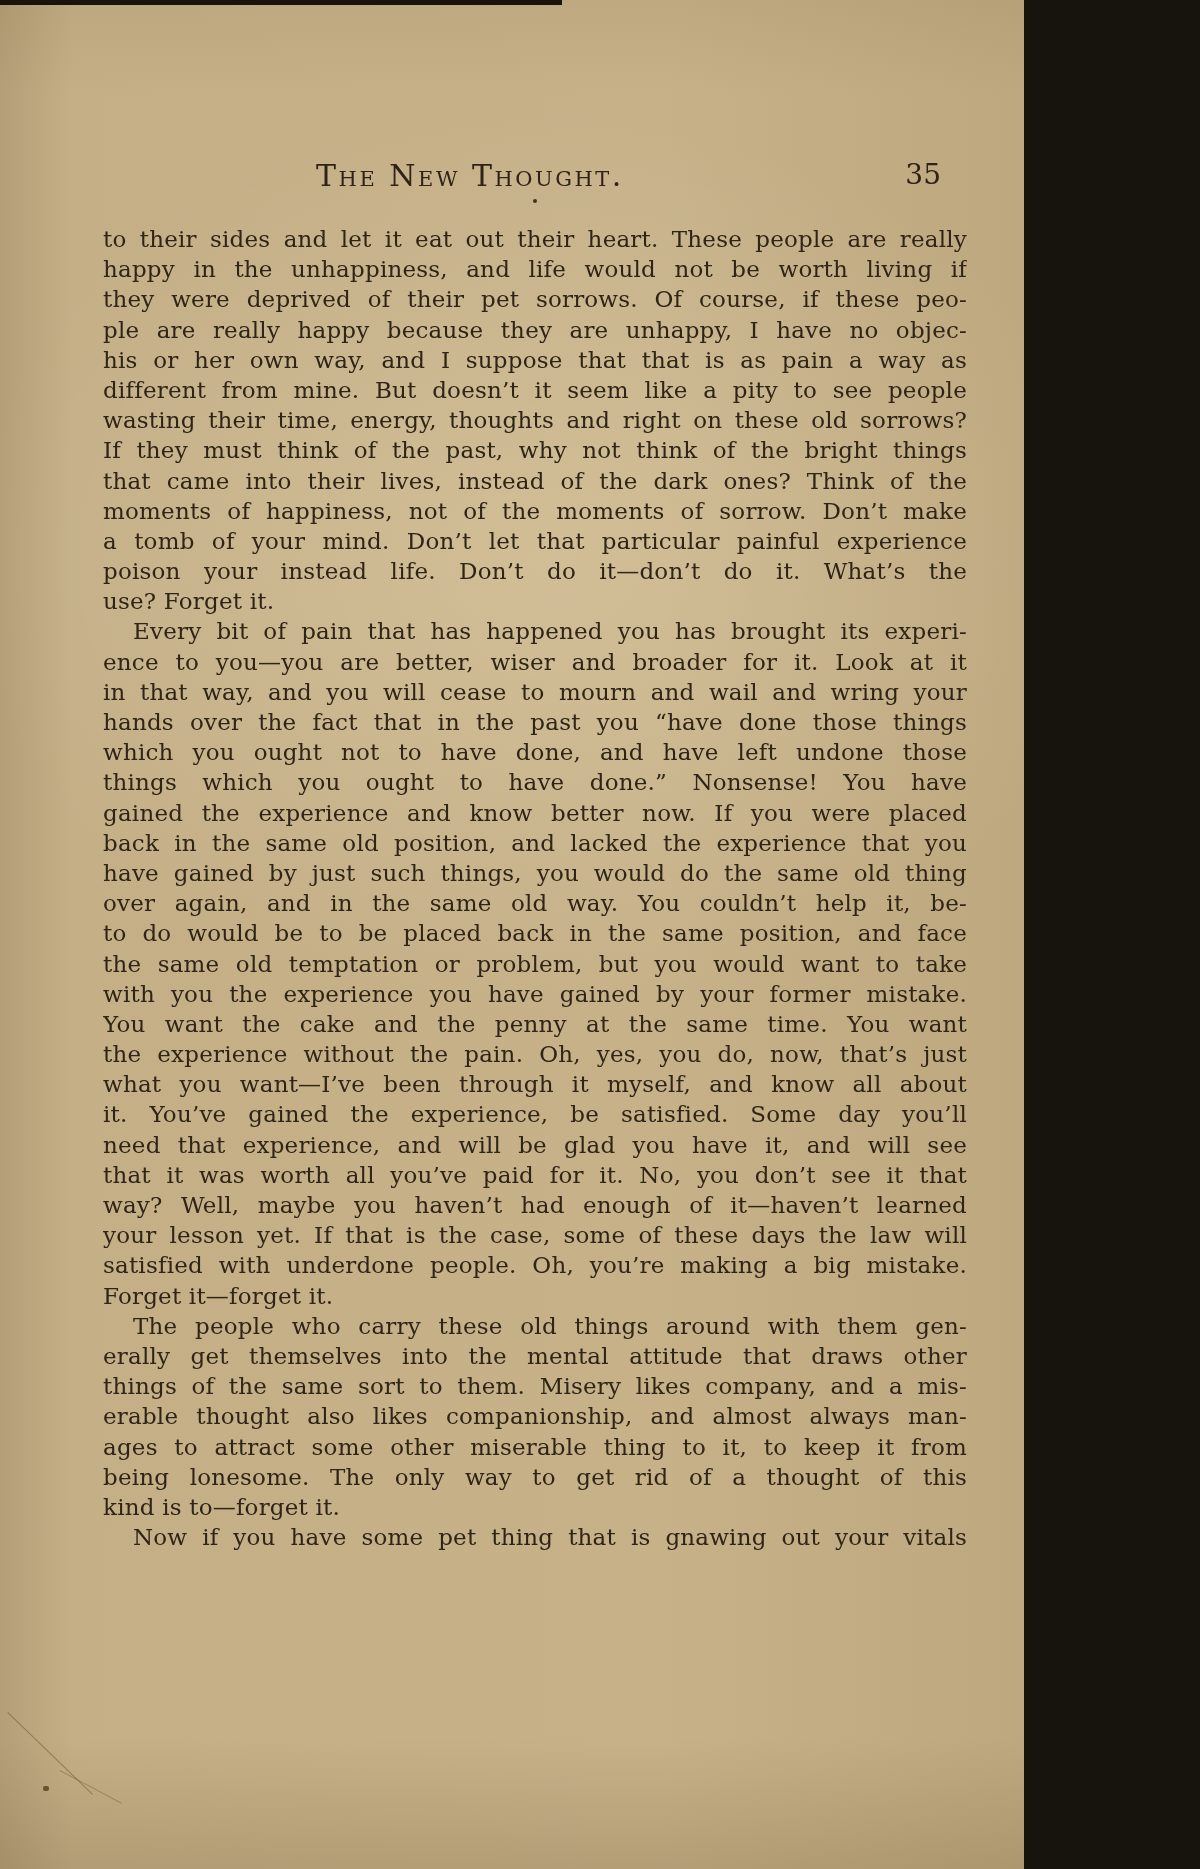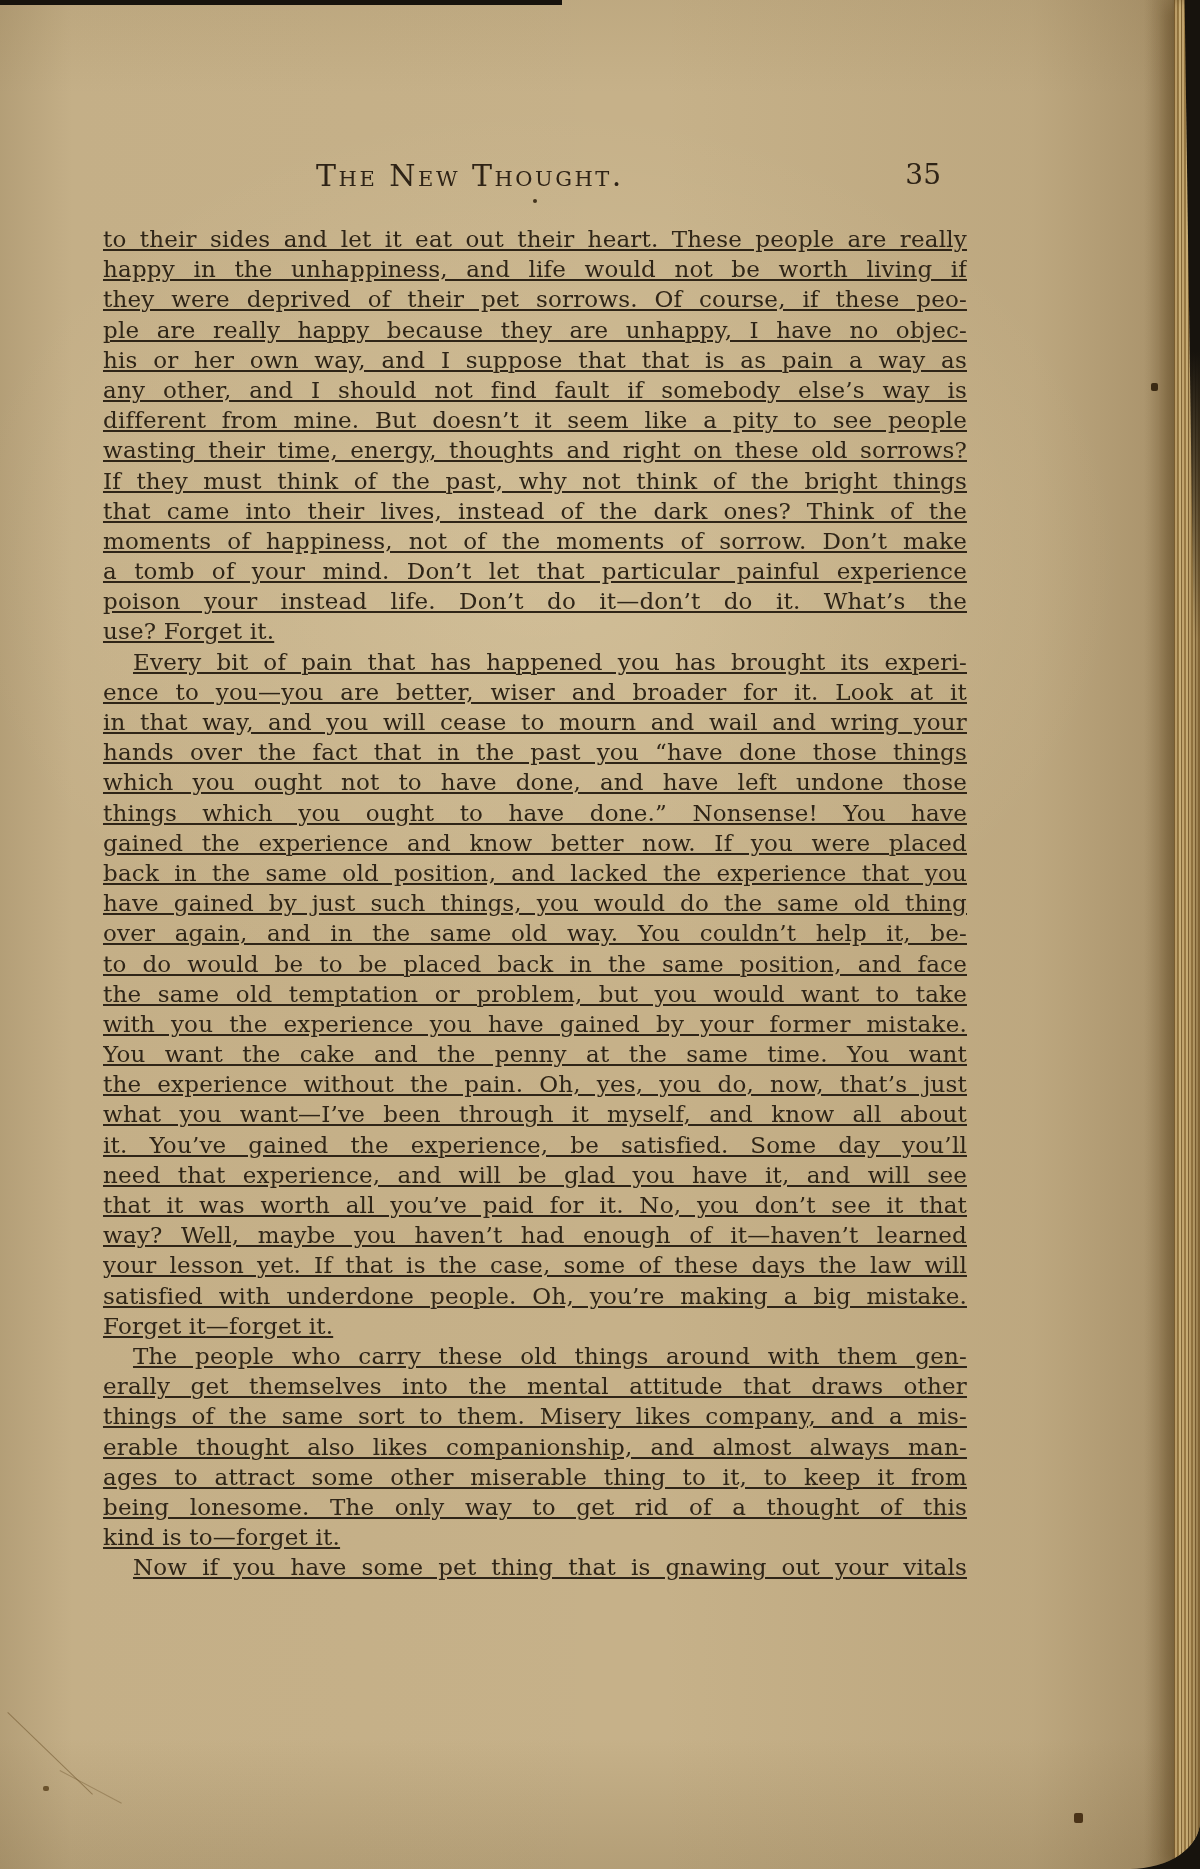--- a/index.html
+++ b/index.html
@@ -4,21 +4,21 @@
 <style>
   html,body { margin:0; padding:0; }
   body {
     background:#17130d;
     width:1200px; height:1869px;
     position:relative;
     font-family:"DejaVu Serif","Liberation Serif",serif;
   }
   #scan-canvas {
     position:absolute; left:0; top:0;
-    width:1200px; height:1869px;
+    width:1024px; height:1869px;
     overflow:hidden;
   }
   .paper {
     position:absolute; left:0; top:0;
     width:1200px; height:1869px;
     background:
       radial-gradient(ellipse 900px 700px at 45% 30%, rgba(255,244,210,0.20), rgba(255,244,210,0) 65%),
       linear-gradient(90deg, rgba(96,74,38,0.18) 0%, rgba(96,74,38,0.02) 6%, rgba(96,74,38,0) 55%, rgba(110,84,42,0.10) 86%, rgba(96,70,32,0.30) 98%),
       linear-gradient(0deg, rgba(104,82,44,0.20) 0%, rgba(104,82,44,0.0) 7%),
       linear-gradient(180deg, rgba(120,96,52,0.10) 0%, rgba(120,96,52,0) 5%),
@@ -80,21 +80,21 @@
     position:absolute; left:103px; top:224px; width:864px;
     font-size:23px; line-height:30.2px;
     color:#2f2517;
     letter-spacing:0.2px;
   }
   .paragraph { margin:0; }
   .line {
     text-align:justify;
     -moz-text-align-last:justify;
     text-align-last:justify;
-    height:30.2px; overflow:hidden;text-decoration:underline;
+    height:30.2px; overflow:hidden;
   }
   .line.last {
     -moz-text-align-last:left;
     text-align-last:left;
   }
   .line.indent { text-indent:30px; }
   .mark { position:absolute; border-radius:2px; }
 </style>
 </head>
 <body>
@@ -107,21 +107,20 @@
       <div class="page-number">35</div>
     </div>
 
     <div class="text-body">
         <div class="paragraph">
           <div class="line">to their sides and let it eat out their heart.  These people are really</div>
           <div class="line">happy in the unhappiness, and life would not be worth living if</div>
           <div class="line">they were deprived of their pet sorrows.  Of course, if these peo-</div>
           <div class="line">ple are really happy because they are unhappy, I have no objec-</div>
           <div class="line">his or her own way, and I suppose that that is as pain a way as</div>
-          <div class="line">any other, and I should not find fault if somebody else’s way is</div>
           <div class="line">different from mine.  But doesn’t it seem like a pity to see people</div>
           <div class="line">wasting their time, energy, thoughts and right on these old sorrows?</div>
           <div class="line">If they must think of the past, why not think of the bright things</div>
           <div class="line">that came into their lives, instead of the dark ones?  Think of the</div>
           <div class="line">moments of happiness, not of the moments of sorrow.  Don’t make</div>
           <div class="line">a tomb of your mind.  Don’t let that particular painful experience</div>
           <div class="line">poison your instead life.  Don’t do it—don’t do it.  What’s the</div>
           <div class="line last">use?  Forget it.</div>
         </div>
         <div class="paragraph">

